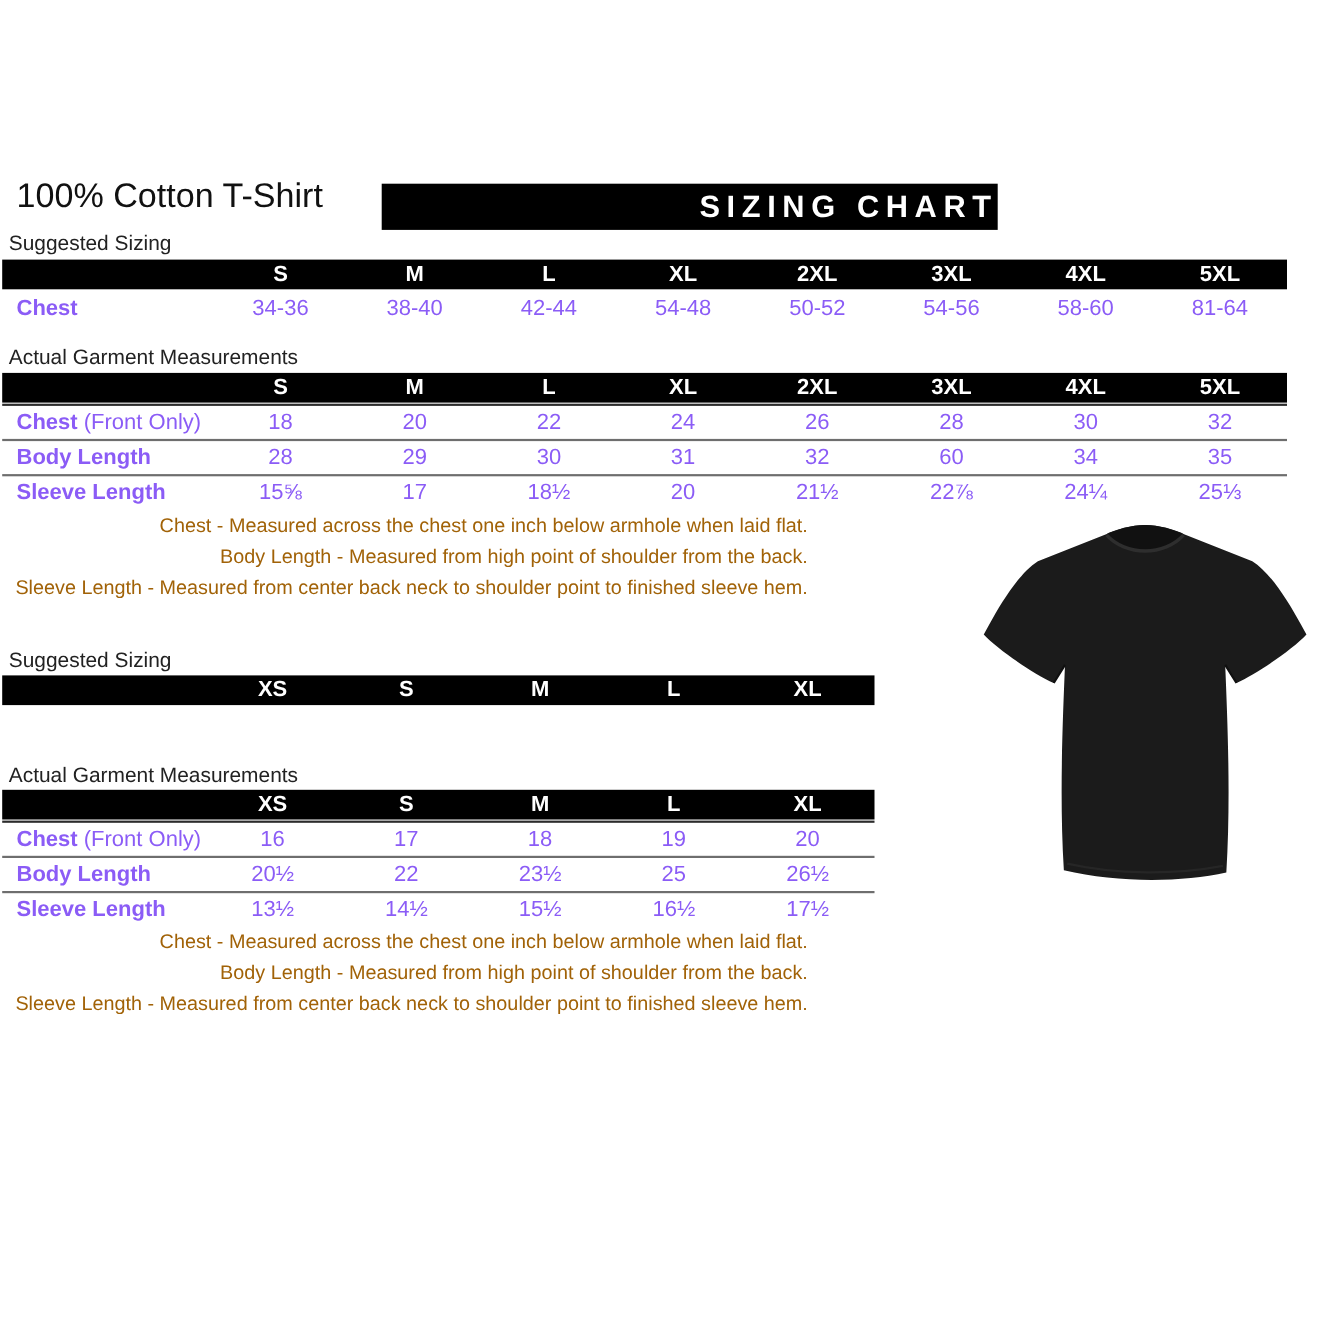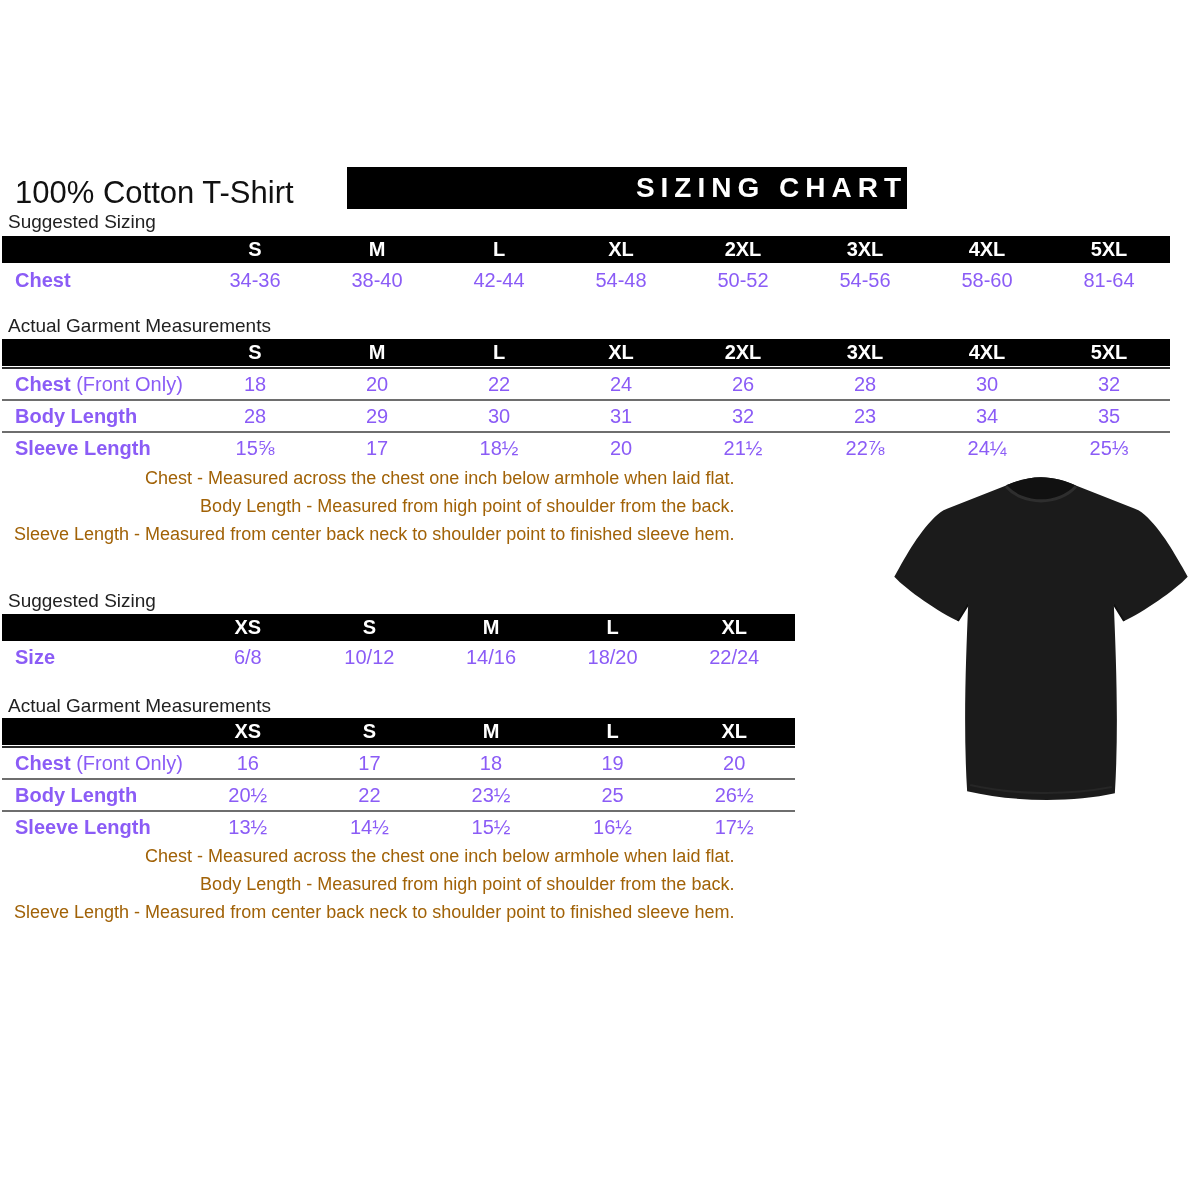--- a/index.html
+++ b/index.html
@@ -2,21 +2,21 @@
 <html><head>
 <meta charset="utf-8">
 <style>
   html,body{margin:0;padding:0;background:#ffffff;}
   .page{
     position:relative;width:1200px;height:1200px;background:#ffffff;
     font-family:"Liberation Sans","DejaVu Sans",sans-serif;color:#1a1a1a;
     overflow:hidden;
   }
   .abs{position:absolute;}
-  .main-title{left:15px;top:175px;font-size:31px;font-weight:400;color:#111;white-space:nowrap;}
+  .main-title{left:15px;top:160px;font-size:31px;font-weight:400;color:#111;white-space:nowrap;}
   .banner{
     left:347px;top:167px;width:560px;height:42px;background:#000;
     display:flex;align-items:center;justify-content:flex-end;
     color:#fff;font-weight:bold;font-size:28px;letter-spacing:6px;white-space:nowrap;
   }
   .section-label{font-size:19px;color:#222;white-space:nowrap;}
   .sizing-table{left:2px;}
   .trow{display:flex;align-items:center;}
   .thead{background:#000;color:#fff;height:27px;font-weight:bold;font-size:20px;}
   .tdata{height:30px;font-size:20px;color:#8b5cf6;}
@@ -93,21 +93,21 @@
       <div class="vcell">32</div>
     </div>
     <div class="rowsep"></div>
     <div class="trow tdata">
       <div class="lblcell"><b>Body Length</b><span></span></div>
       <div class="vcell">28</div>
       <div class="vcell">29</div>
       <div class="vcell">30</div>
       <div class="vcell">31</div>
       <div class="vcell">32</div>
-      <div class="vcell">23</div>
+      <div class="vcell">60</div>
       <div class="vcell">34</div>
       <div class="vcell">35</div>
     </div>
     <div class="rowsep"></div>
     <div class="trow tdata">
       <div class="lblcell"><b>Sleeve Length</b><span></span></div>
       <div class="vcell">15⅝</div>
       <div class="vcell">17</div>
       <div class="vcell">18½</div>
       <div class="vcell">20</div>
@@ -128,28 +128,20 @@
   <div class="abs section-label" style="left:8px;top:590px;">Suggested Sizing</div>
 
   <div class="abs sizing-table" style="top:614px;width:793px;">
     <div class="trow thead">
       <div class="lblcell" style="width:185px;"></div>
       <div class="vcell">XS</div>
       <div class="vcell">S</div>
       <div class="vcell">M</div>
       <div class="vcell">L</div>
       <div class="vcell">XL</div>
-    </div>
-    <div class="trow tdata" style="height:32px;">
-      <div class="lblcell" style="width:185px;"><b>Size</b><span></span></div>
-      <div class="vcell">6/8</div>
-      <div class="vcell">10/12</div>
-      <div class="vcell">14/16</div>
-      <div class="vcell">18/20</div>
-      <div class="vcell">22/24</div>
     </div>
   </div>
 
   <div class="abs section-label" style="left:8px;top:695px;">Actual Garment Measurements</div>
 
   <div class="abs sizing-table" style="top:718px;width:793px;">
     <div class="trow thead">
       <div class="lblcell" style="width:185px;"></div>
       <div class="vcell">XS</div>
       <div class="vcell">S</div>

